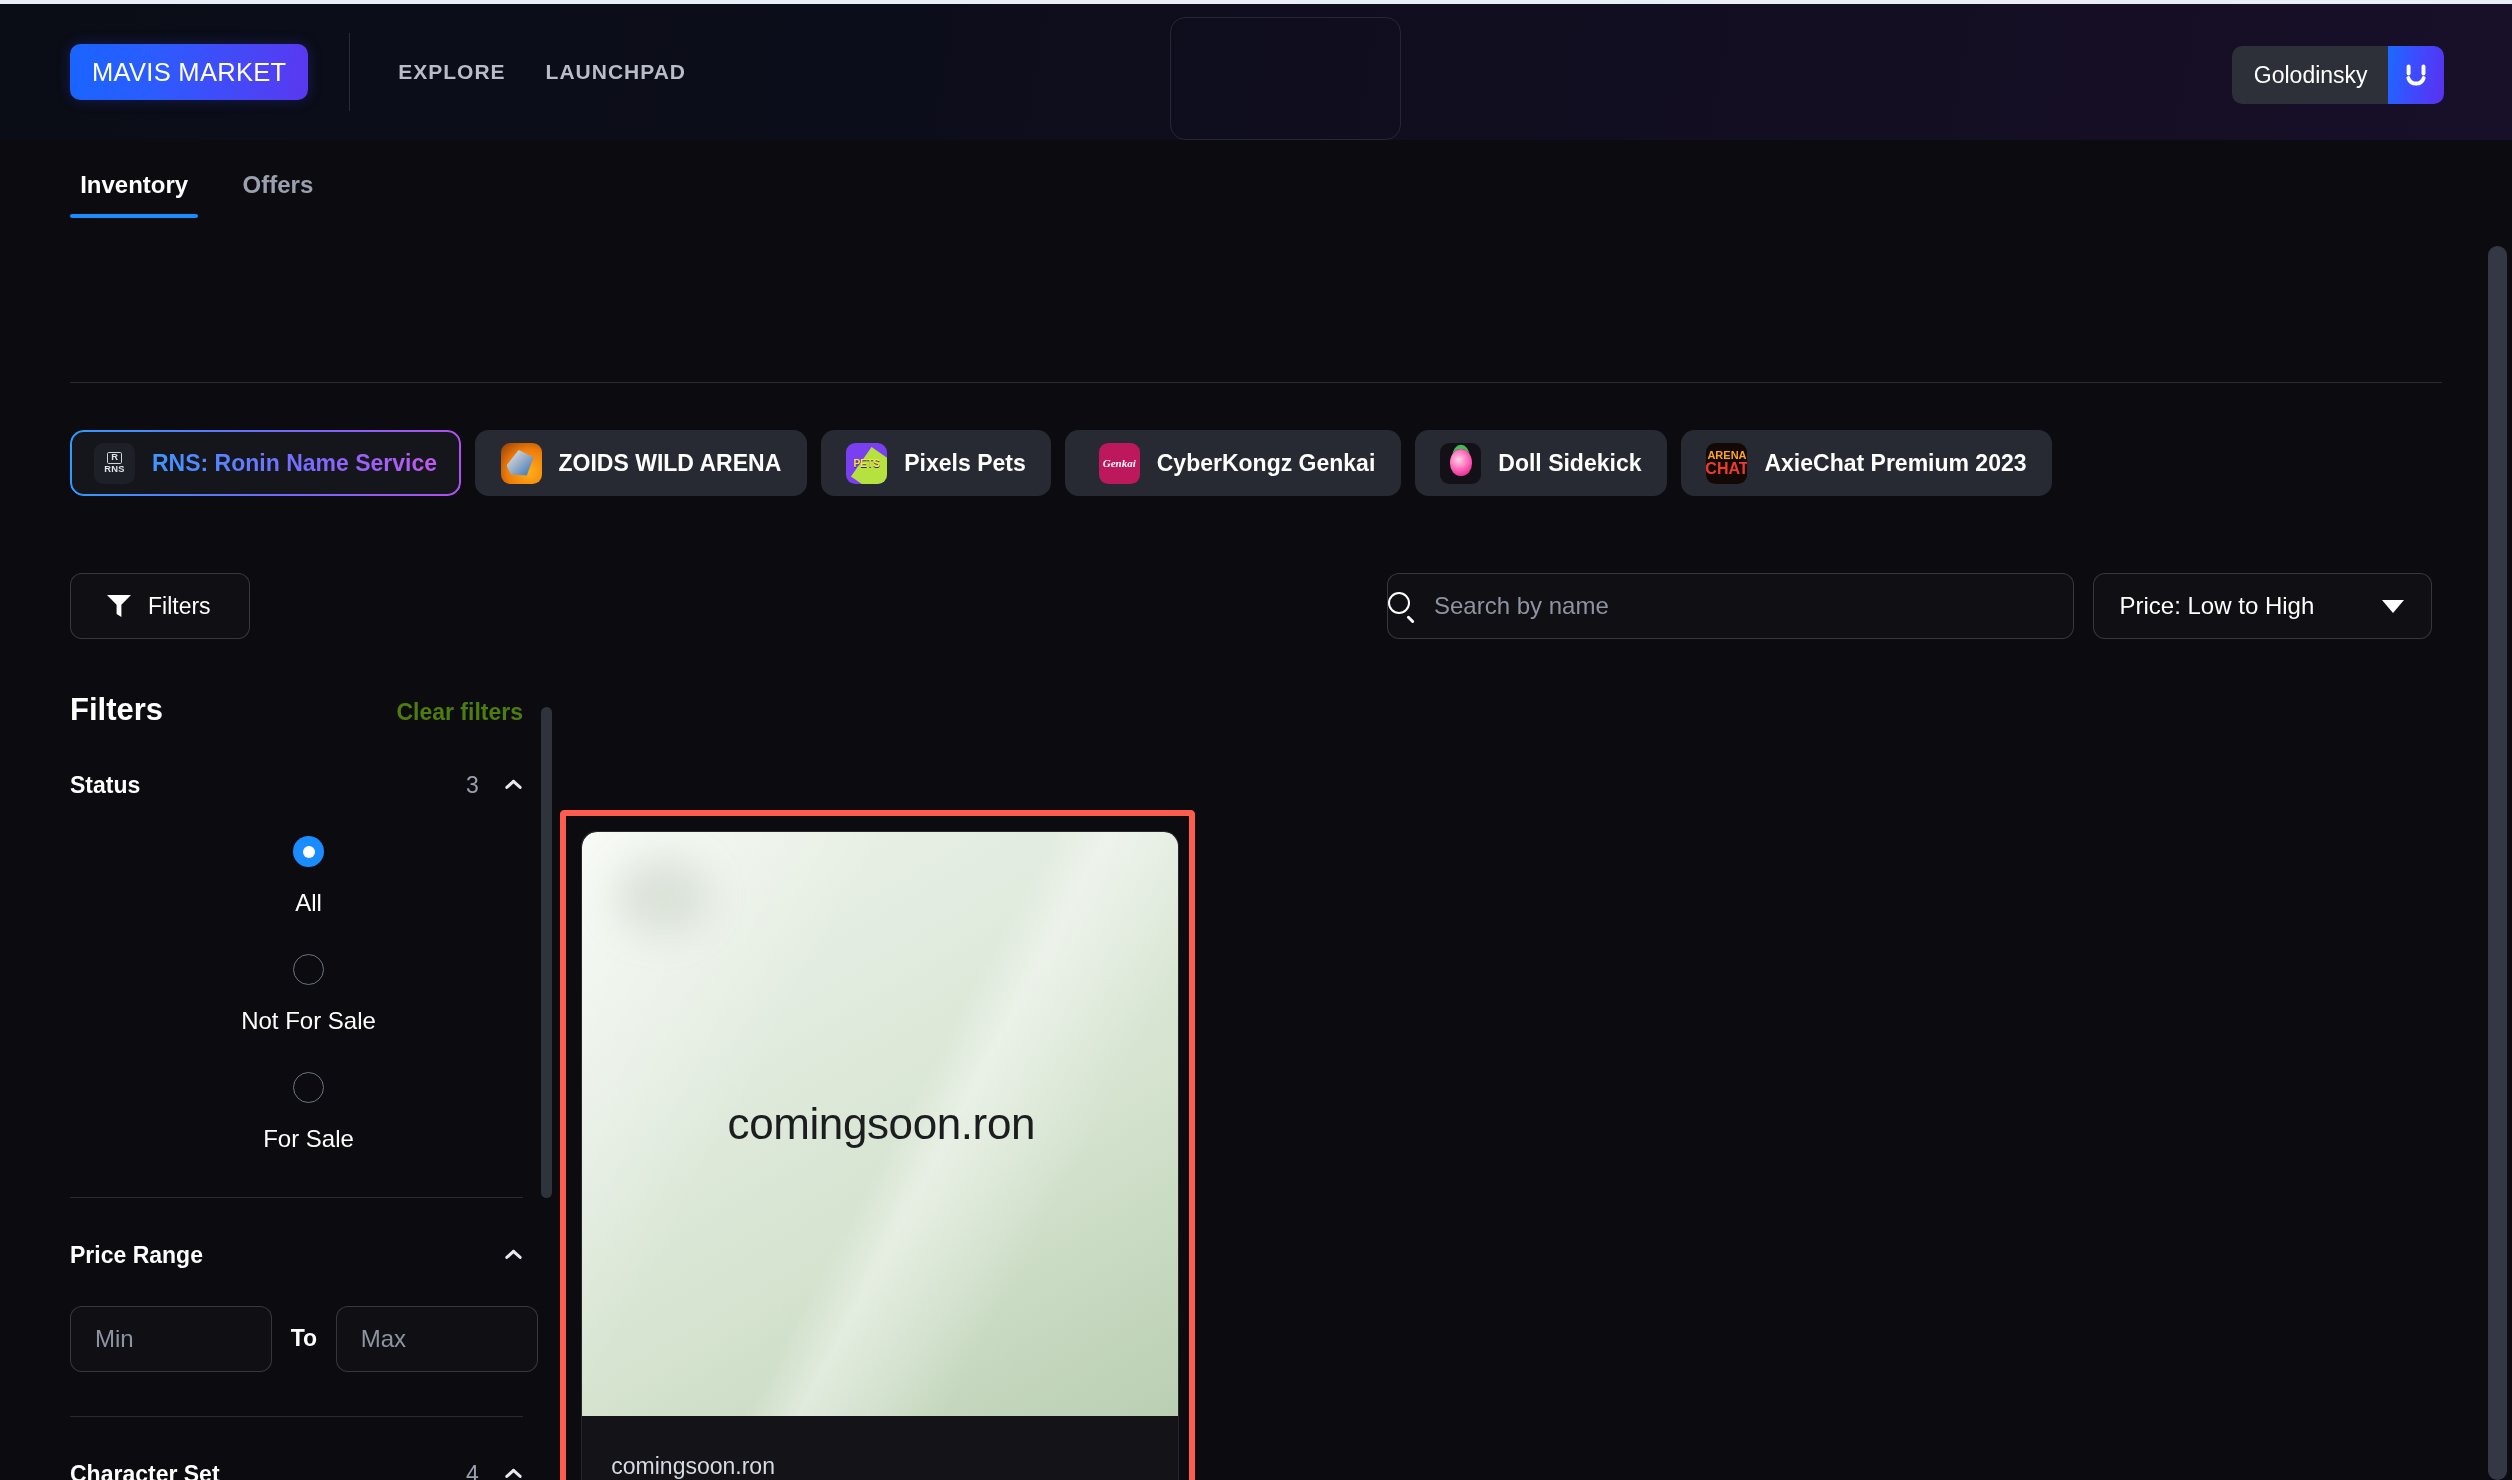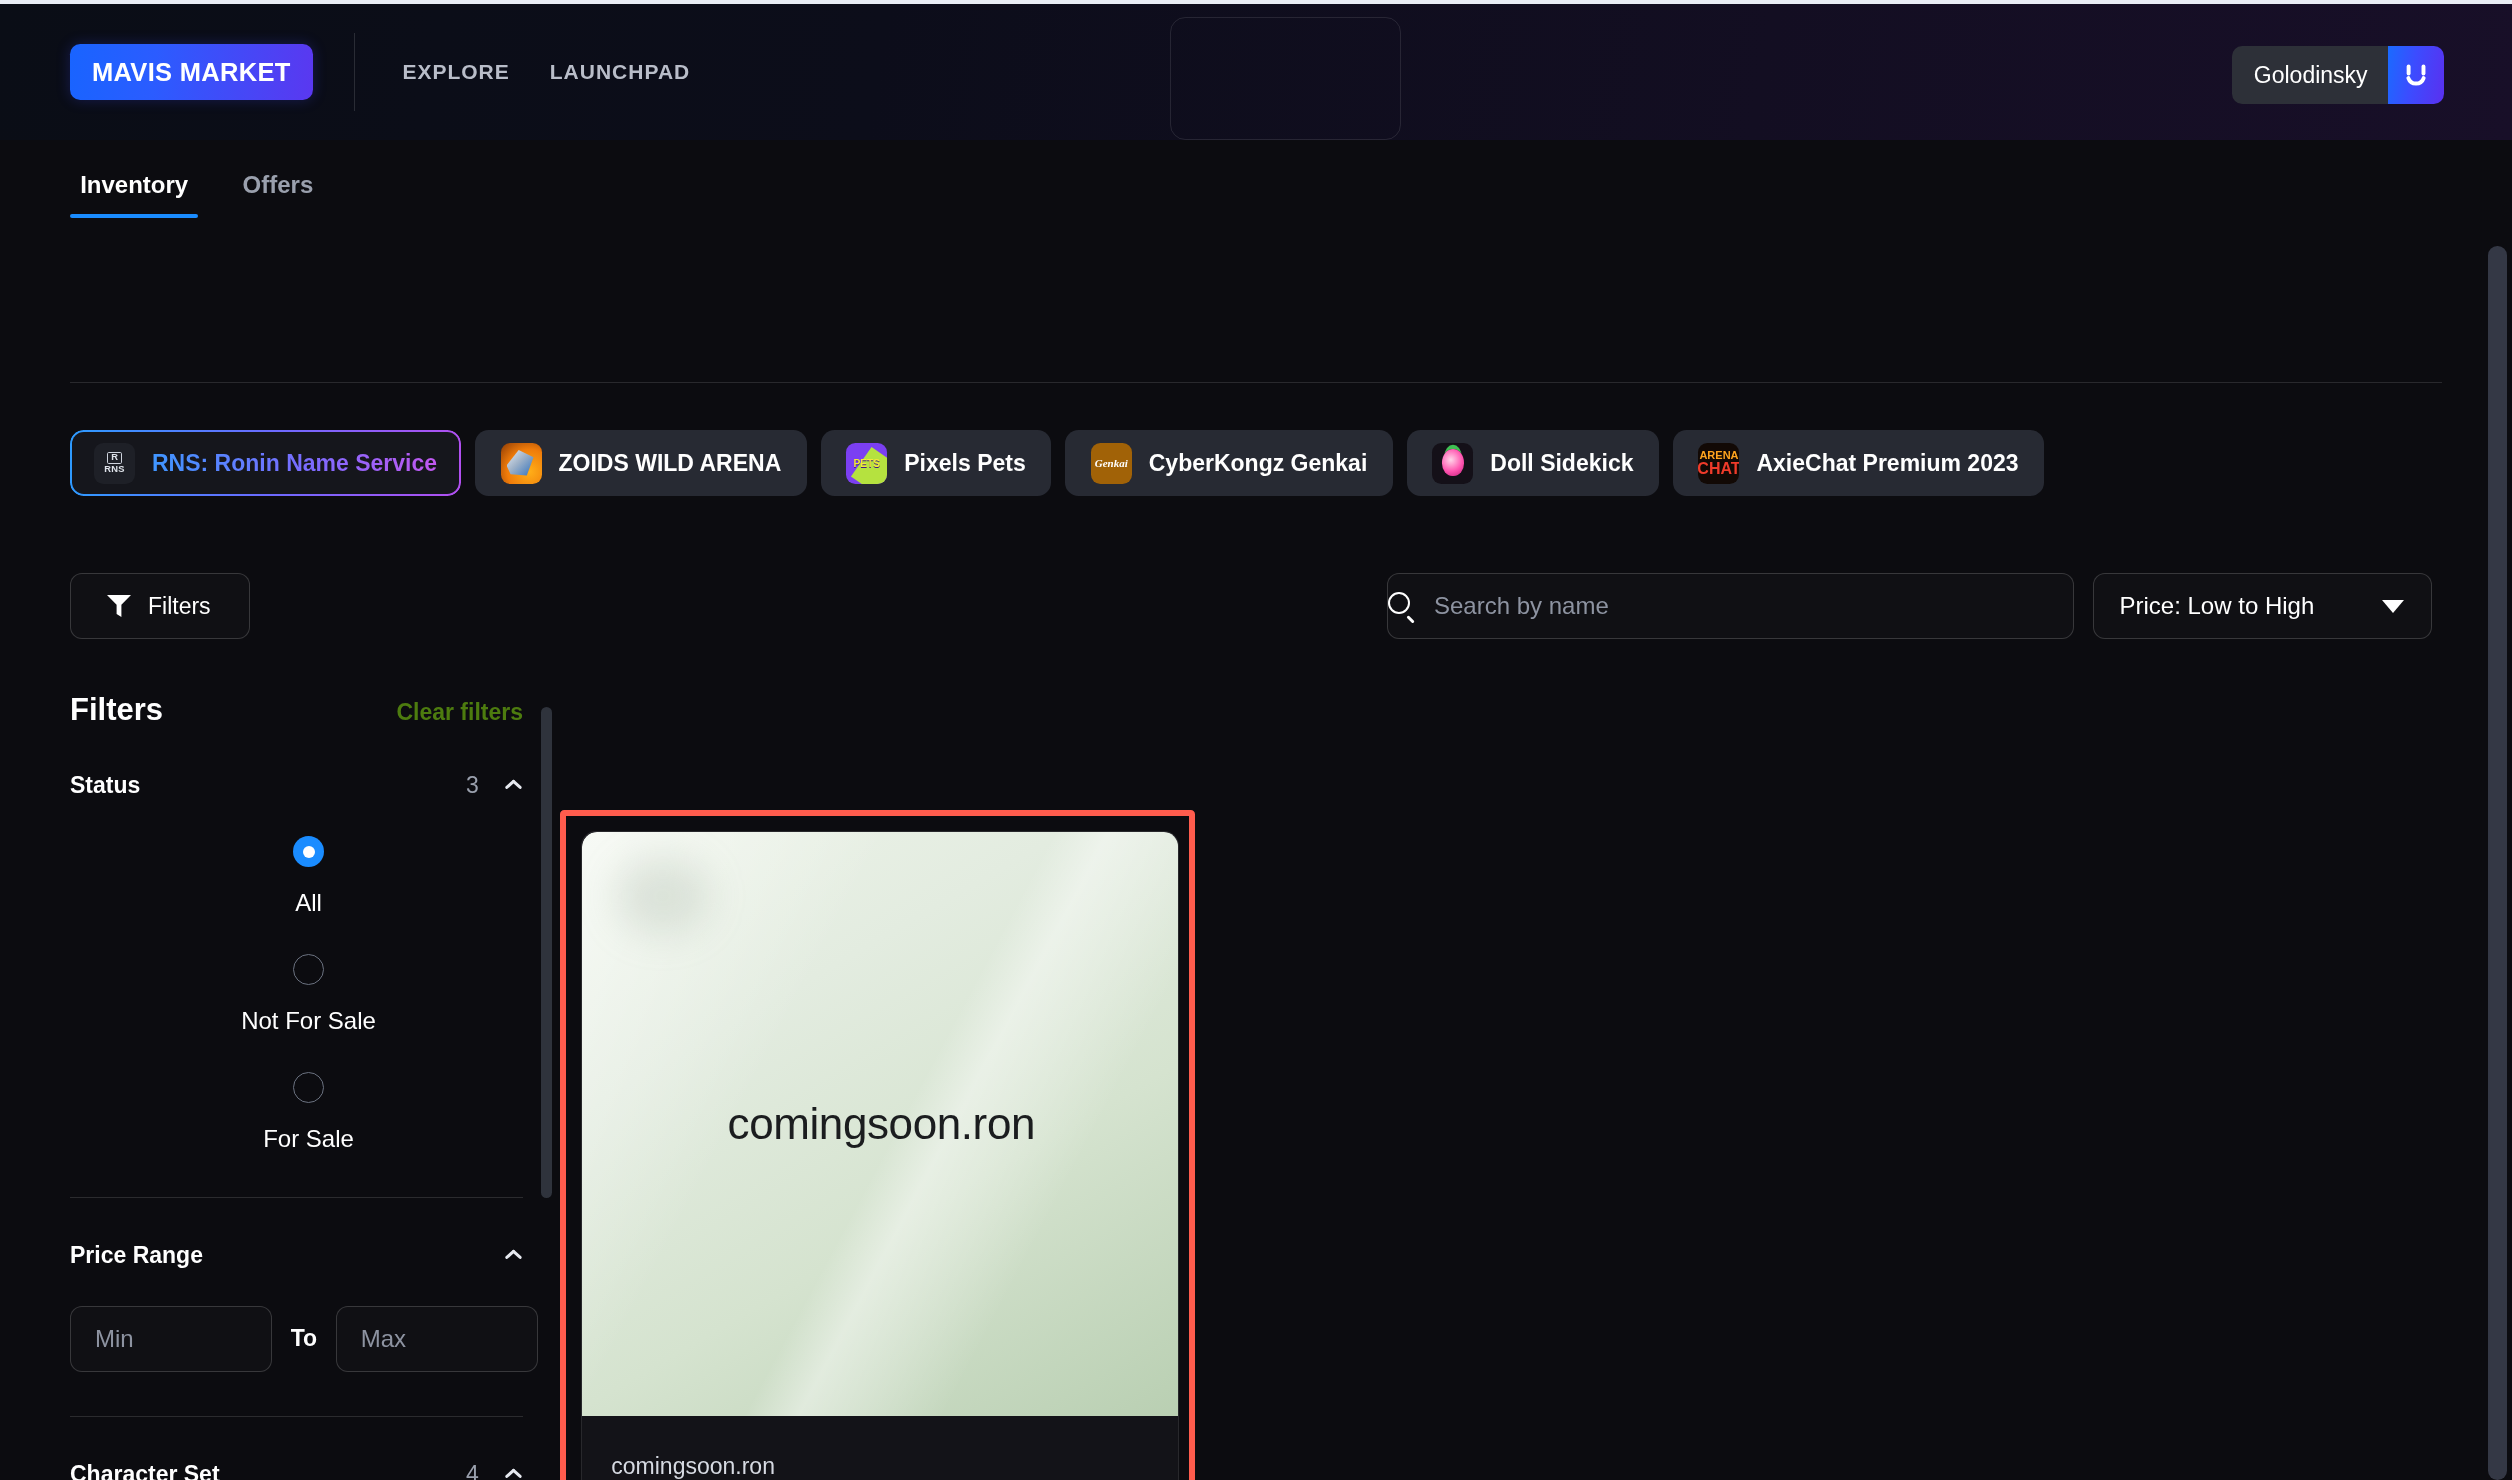--- a/index.html
+++ b/index.html
@@ -28,21 +28,21 @@
     width: 2512px; height: 136px;
     background: linear-gradient(100deg,#0a0d16 0%, #0c0d1a 35%, #130e22 70%, #180f28 100%);
     display: flex; align-items: center;
   }
   .logo {
     margin-left: 70px;
     height: 56px; padding: 0 22px;
     border-radius: 10.2px;
     background: linear-gradient(95deg,#1964ff 0%, #2b5cff 35%, #5a38f0 100%);
     display: flex; align-items: center; justify-content: center;
-    color: #fff; font-weight: 700; font-size: 25.5px; letter-spacing: 0.3px;
+    color: #fff; font-weight: 400; font-size: 25.5px; letter-spacing: 0.3px;
     box-shadow: 0 0 13.6px rgba(60,70,255,.25);
   }
   .hdr-divider {
     width: 0.8px; height: 78px; margin-left: 41px;
     background: rgba(255,255,255,.13);
   }
   .nav { display:flex; align-items:center; gap:40px; margin-left: 48px; }
   .nav a {
     color: #b9bdc9; font-size: 21px; font-weight: 600; letter-spacing: 1px;
     text-decoration: none;
@@ -116,21 +116,21 @@
   .ico-rns .r { border:1.3px solid #cfd4de; border-radius:1.7px; padding:0.8px 3.4px; font-size:9.3px; }
   .ico-rns .n { font-size:9.3px; letter-spacing:0.3px; }
   .ico-zoids { background: radial-gradient(circle at 70% 70%, #ffae18 0%, #f07c0a 55%, #8c3a05 100%); position:relative; }
   .ico-zoids::after{ content:""; position:absolute; left:6px; top:7.6px; width:27px; height:25.5px;
     background: linear-gradient(135deg,#e8eef6 0%, #9fb2c8 45%, #2b6fbf 100%);
     clip-path: polygon(0% 60%, 45% 0%, 100% 28%, 75% 100%, 15% 95%); }
   .ico-pixels { background:#7b3ff2; position:relative; overflow:hidden; }
   .ico-pixels::before{ content:""; position:absolute; right:-6.8px; bottom:-6.8px; width:36px; height:36px;
     background:#b5e23f; transform:rotate(35deg); }
   .ico-pixels .pt { position:relative; z-index:2; color:#f4e93a; font-size:10.2px; font-weight:900; text-shadow:0 0.8px 0 #3b1d80; }
-  .ico-genkai { background:#a16207; color:#fff; font-family:"Liberation Serif",serif; font-style:italic; font-size:11px; }
+  .ico-genkai { background:#be185d; color:#fff; font-family:"Liberation Serif",serif; font-style:italic; font-size:11px;margin-left:8px; }
   .ico-doll { background:#141018; position:relative; }
   .ico-doll::after{ content:""; position:absolute; left:9.3px; top:6.8px; width:22px; height:27px;
     border-radius:50% 50% 46% 46%;
     background: radial-gradient(circle at 40% 40%, #ffd5e8 0%, #ff55b0 55%, #c01d78 100%);
     box-shadow: 0 -6.8px 0 -2.5px #3fbf53; }
   .ico-axie { background:#120905; display:flex; flex-direction:column; line-height:1; gap:0; }
   .ico-axie .a1 { color:#ffa41e; font-size:11px; font-weight:900; }
   .ico-axie .a2 { color:#ef3b2a; font-size:16px; font-weight:900; }
 
   

